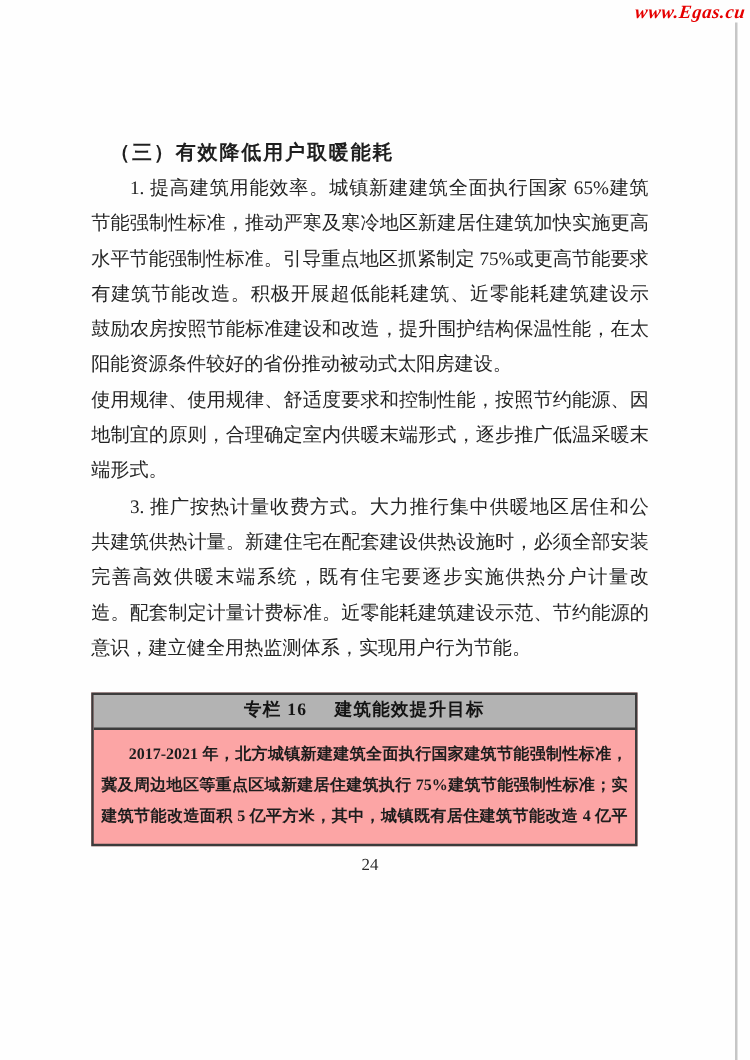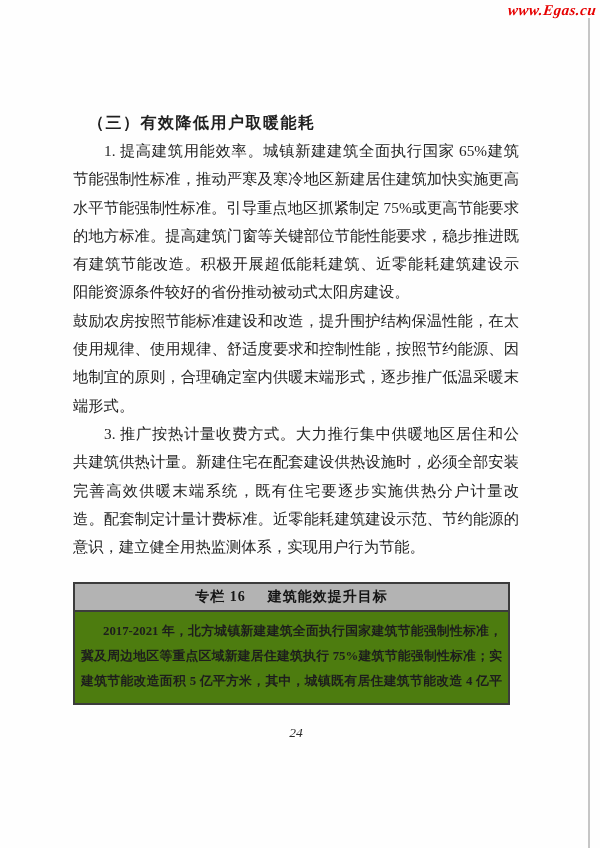--- a/index.html
+++ b/index.html
@@ -36,60 +36,59 @@
   .just-line{
     white-space:normal;
     text-align:justify;text-align-last:justify;
     overflow:hidden;height:28.3px;
   }
   .left-line{text-align:left;}
   .content > .body-lines .indent{padding-left:31px;}
   .panel{
     margin-top:21px;width:433px;
     border:2px solid #3c3c3c;
-    background:#4d7c0f;
+    background:#fca5a5;
   }
   .panel-header{
     background:#b3b3b3;
     border-bottom:2px solid #3c3c3c;
     text-align:center;
     line-height:26px;font-size:14px;font-weight:bold;
     color:#141414;letter-spacing:1px;
   }
   .panel-header .gap{display:inline-block;width:22px;}
   .panel-body{
     padding:7px 6px 9px 6px;
   }
   .panel-body .tline{
     font-size:12.8px;line-height:25px;font-weight:bold;color:#1d1d1d;
   }
   .panel-body .just-line{height:25px;}
   .panel-body .indent{padding-left:22px;}
   .page-number{
-    margin-top:19px;text-align:center;
-    font-size:13.5px;line-height:17px;color:#2a2a2a;font-style:italic;
+    margin-top:6px;text-align:center;
+    font-size:13.5px;line-height:17px;color:#2a2a2a;
   }
 </style>
 </head>
 <body>
 
 <div class="watermark">www.Egas.cu</div>
 <div class="page-rule"></div>
 
 <div class="content">
   <div class="heading">（三）有效降低用户取暖能耗</div>
 
   <div class="body-lines">
       <div class="tline indent just-line">1. 提高建筑用能效率。城镇新建建筑全面执行国家 65%建筑</div>
       <div class="tline just-line">节能强制性标准，推动严寒及寒冷地区新建居住建筑加快实施更高</div>
       <div class="tline just-line">水平节能强制性标准。引导重点地区抓紧制定 75%或更高节能要求</div>
-      <div class="tline just-line">的地方标准。提高建筑门窗等关键部位节能性能要求，稳步推进既</div>
       <div class="tline just-line">有建筑节能改造。积极开展超低能耗建筑、近零能耗建筑建设示范。</div>
+      <div class="tline just-line">鼓励农房按照节能标准建设和改造，提升围护结构保温性能，在太</div>
       <div class="tline left-line">阳能资源条件较好的省份推动被动式太阳房建设。</div>
-      <div class="tline just-line">鼓励农房按照节能标准建设和改造，提升围护结构保温性能，在太</div>
       <div class="tline just-line">使用规律、使用规律、舒适度要求和控制性能，按照节约能源、因</div>
       <div class="tline just-line">地制宜的原则，合理确定室内供暖末端形式，逐步推广低温采暖末</div>
       <div class="tline left-line">端形式。</div>
       <div class="tline indent just-line">3. 推广按热计量收费方式。大力推行集中供暖地区居住和公</div>
       <div class="tline just-line">共建筑供热计量。新建住宅在配套建设供热设施时，必须全部安装</div>
       <div class="tline just-line">完善高效供暖末端系统，既有住宅要逐步实施供热分户计量改</div>
       <div class="tline just-line">造。配套制定计量计费标准。近零能耗建筑建设示范、节约能源的</div>
       <div class="tline left-line">意识，建立健全用热监测体系，实现用户行为节能。</div>
     </div>
 

